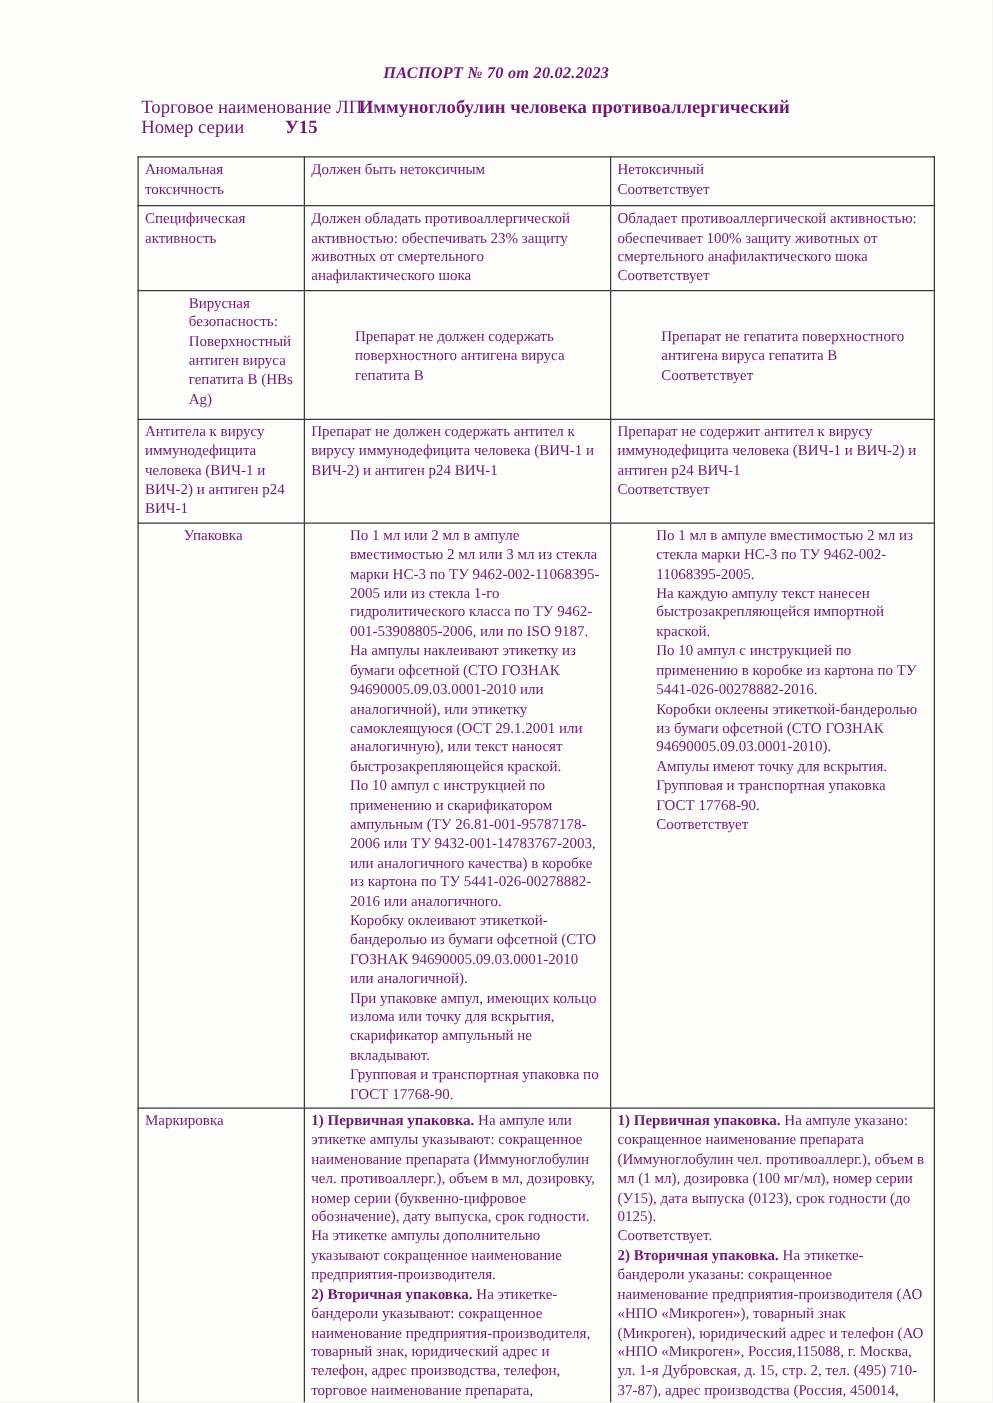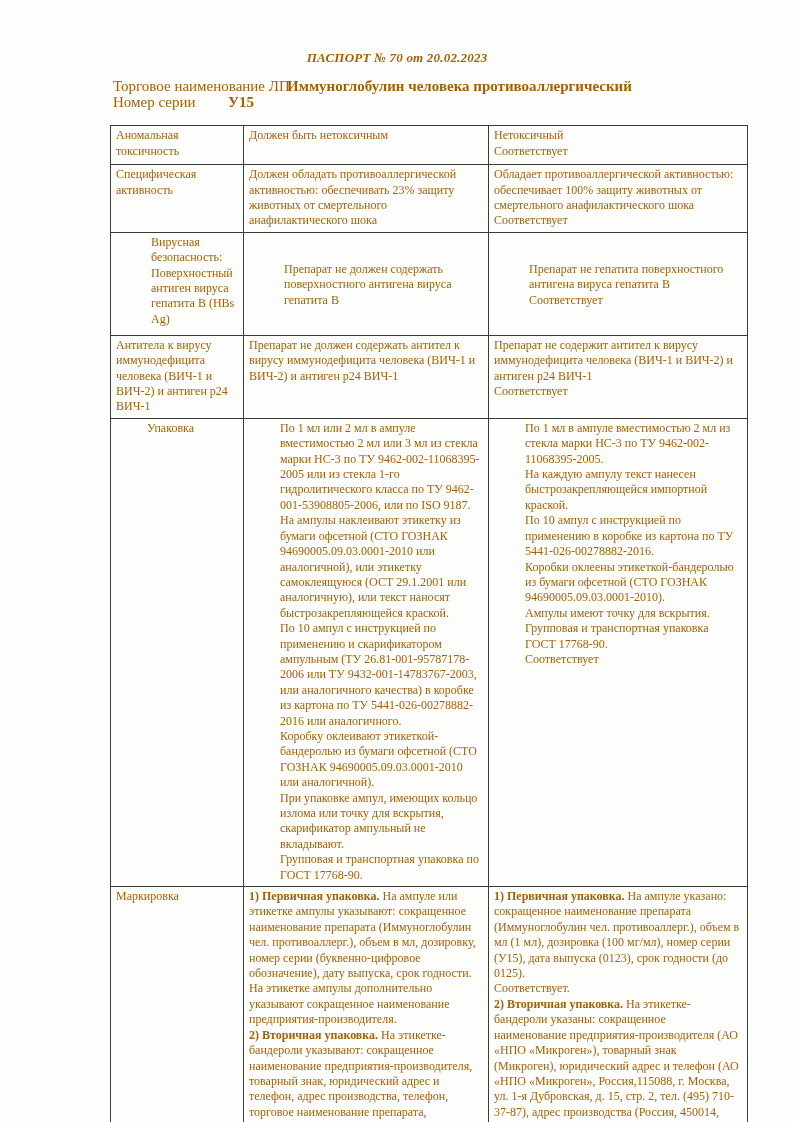--- a/index.html
+++ b/index.html
@@ -5,21 +5,21 @@
   html, body { margin: 0; padding: 0; }
   body { background: #e8e8e8; }
   .page {
     position: relative;
     width: 794px;
     height: 1122px;
     margin: 0 auto;
     background: #fdfdfc;
     overflow: hidden;
     font-family: "Liberation Serif", "DejaVu Serif", serif;
-    color: #a16207;
+    color: #701a75;
     -webkit-font-smoothing: antialiased;
   }
   .doc-title {
     margin-top: 50px;
     text-align: center;
     font-size: 13px;
     font-weight: bold;
     font-style: italic;
     letter-spacing: 0.2px;
   }

